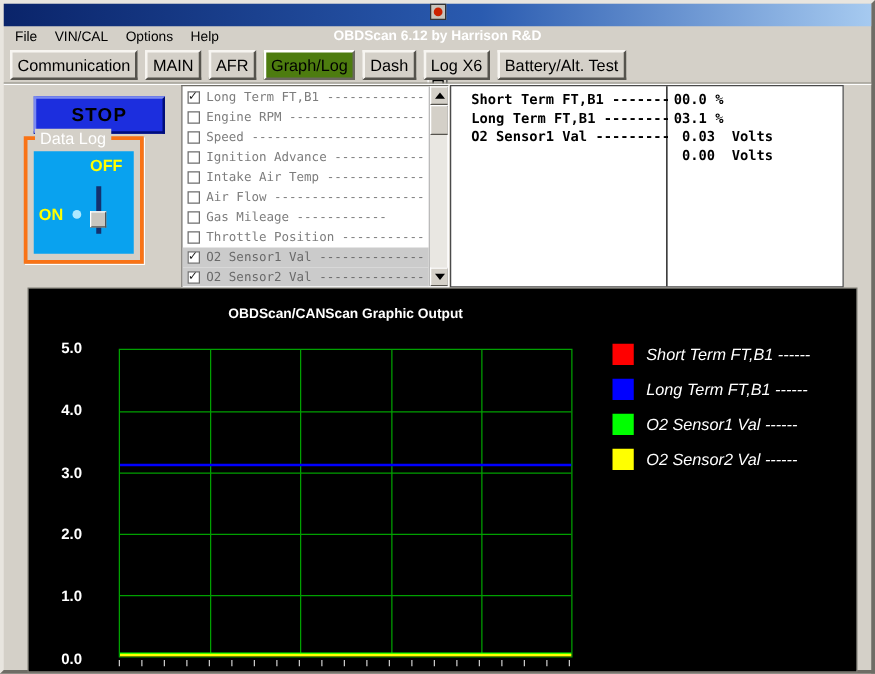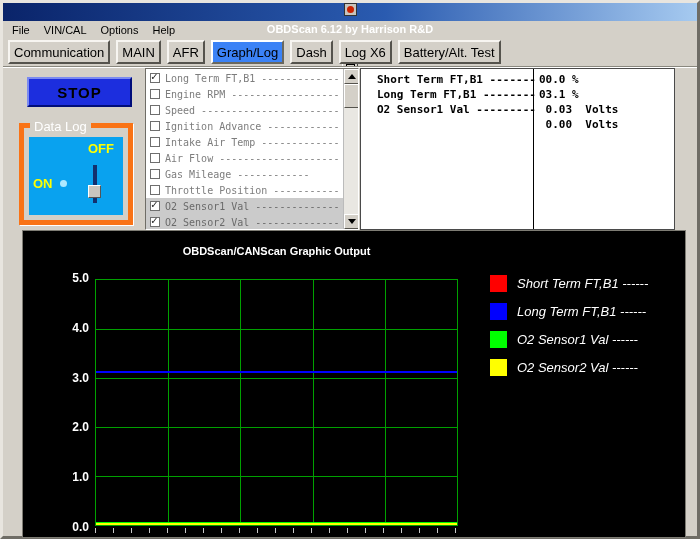--- a/index.html
+++ b/index.html
@@ -28,31 +28,31 @@
 
   
   .menubar { position:absolute; top:18px; left:0; right:0; height:18px; display:flex; align-items:center;
              font-size:11px; color:#000; padding-left:2px; }
   .menu-item { padding:2px 7px; }
 
   
   .tabrow { position:absolute; top:37px; left:5px; height:25px; display:flex; gap:6px; }
   .tab { height:24px; padding:0 4px; display:flex; align-items:center; font-size:13px; color:#000;
          background:#d4d0c8; border:2px solid; border-color:#f7f5f1 #55534d #55534d #f7f5f1; white-space:nowrap; }
-  .tab.active { background:#3b82f6; border-color:#fff #6a685f #6a685f #fff; }
+  .tab.active { background:#4d7c0f; border-color:#fff #6a685f #6a685f #fff; }
 
   .divider { position:absolute; top:63px; left:0; right:0; height:2px; border-top:1px solid #8a887f; border-bottom:1px solid #fff; }
 
   
   .stop-btn { position:absolute; left:24px; top:74px; width:105px; height:30px; background:#1c2ede;
               border:2px solid; border-color:#7b8af0 #000d7a #000d7a #7b8af0;
               color:#000; font-weight:bold; font-size:15px; letter-spacing:1px;
               display:flex; align-items:center; justify-content:center; }
-  .datalog-group { position:absolute; left:16px; top:120px; width:114px; height:102px;
-                   border:5px solid #f97316; box-shadow:1px 1px 0 #fff; }
+  .datalog-group { position:absolute; left:16px; top:106px; width:96px; height:102px;
+                   border:3px solid #f97316; box-shadow:1px 1px 0 #fff; }
   .datalog-title { position:absolute; top:-9px; left:6px; background:#d4d0c8; padding:0 4px;
                    color:#fff; font-size:13px; white-space:nowrap; }
   .datalog-panel { position:absolute; left:5px; top:9px; right:5px; bottom:5px; background:#09a2ef; }
   .off-label { position:absolute; top:4px; right:9px; color:#ffff00; font-weight:bold; font-size:13px; }
   .on-label  { position:absolute; bottom:24px; left:4px; color:#ffff00; font-weight:bold; font-size:13px; }
   .toggle-track { position:absolute; right:26px; top:28px; width:4px; height:38px; background:#13306e; }
   .toggle-knob { position:absolute; left:-5px; top:20px; width:13px; height:13px; background:#c9c6bf;
                  border:1px solid; border-color:#fff #555 #555 #fff; }
   .on-dot { position:absolute; bottom:28px; left:31px; width:7px; height:7px; background:#aee9ff; border-radius:50%; }
 
@@ -87,21 +87,21 @@
   
   .graph-panel { position:absolute; left:20px; top:228px; width:662px; height:306px; background:#000;
                  box-shadow:0 0 0 1px #7e7c74; }
   .graph-title { position:absolute; top:14px; left:72px; width:363px; text-align:center;
                  color:#fff; font-size:11px; font-weight:bold; }
   .plot-area { position:absolute; left:72px; top:48px; width:363px; height:247px; border:1px solid #00a000; }
   .hgrid { position:absolute; left:0; right:0; height:1px; }
   .vgrid { position:absolute; top:0; bottom:0; width:1px; }
   .series-line { position:absolute; left:0; right:0; height:2px; }
   .ylabels { position:absolute; left:26px; top:40px; width:40px; height:263px;
-             display:flex; flex-direction:column; justify-content:space-between; align-items:flex-end;
+             display:flex; flex-direction:column; justify-content:space-between; 
              color:#fff; font-weight:bold; font-size:12px; }
   .x-ticks { position:absolute; left:72px; top:297px; width:363px; height:6px; }
   .xtick { position:absolute; top:0; width:1px; height:5px; background:#c8c8c8; }
   .legend { position:absolute; left:467px; top:44px; display:flex; flex-direction:column; gap:11px;font-style:italic; }
   .legend-item { display:flex; align-items:center; gap:10px; }
   .swatch { width:17px; height:17px; flex:none; }
   .legend-label { color:#fff; font-size:13px; white-space:nowrap; }
 </style>
 </head>
 <body>

